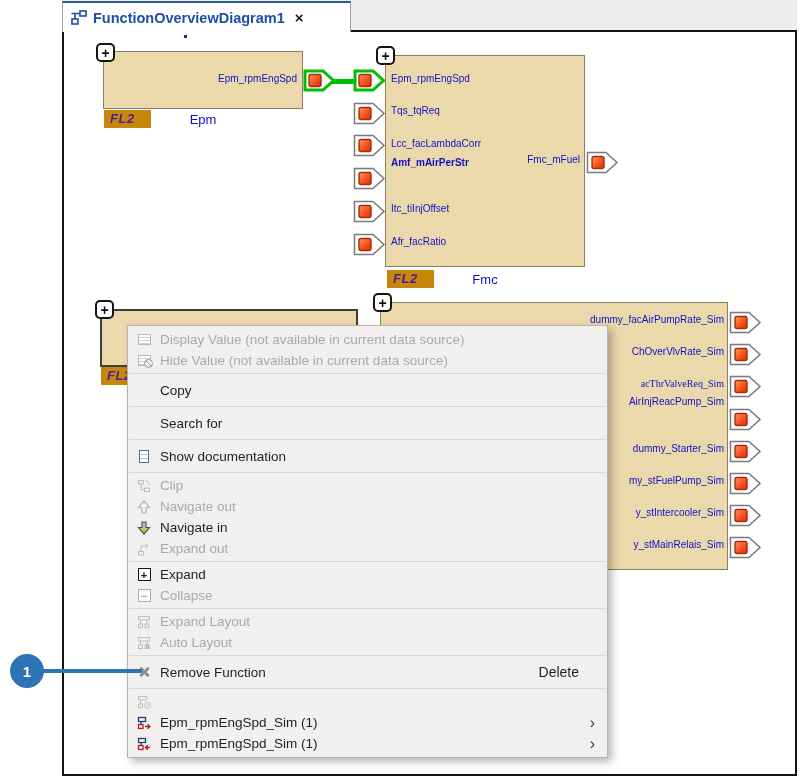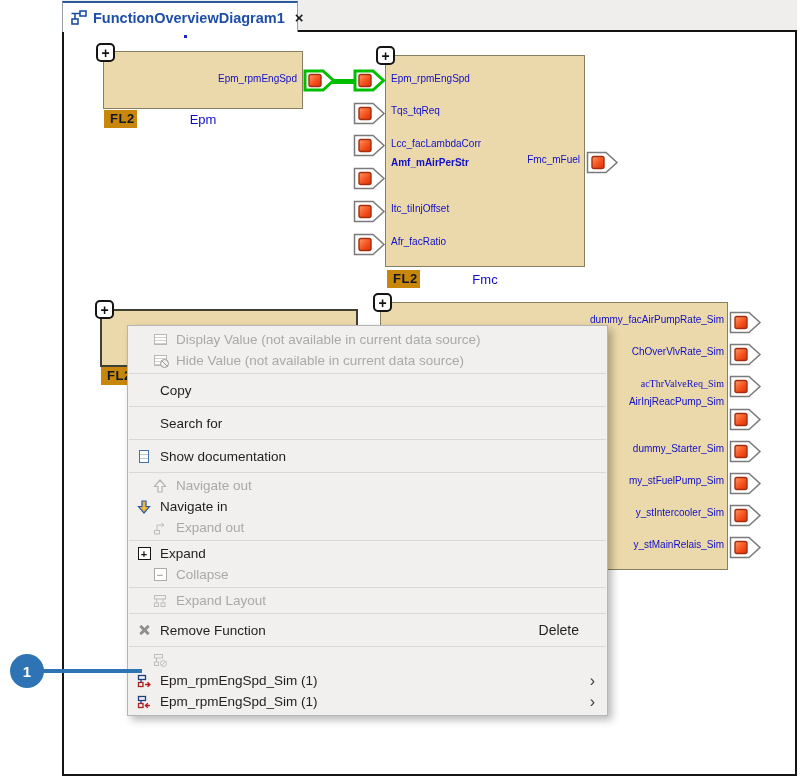--- a/index.html
+++ b/index.html
@@ -4,21 +4,21 @@
 <style>
   html,body{margin:0;padding:0;}
   body{
     width:800px;height:778px;position:relative;overflow:hidden;
     background:#ffffff;font-family:"Liberation Sans",sans-serif;
     -webkit-font-smoothing:antialiased;
   }
   
   .tabstrip{position:absolute;left:62px;top:0;width:735px;height:30px;background:#efeeec;}
   .tab{
-    position:absolute;left:62px;top:1px;height:31px;width:236px;background:#ffffff;
+    position:absolute;left:62px;top:1px;height:31px;width:289px;background:#ffffff;
     border-top:2px solid #2b5aa0;border-left:1px solid #9aa0a6;border-right:1px solid #9aa0a6;
     box-sizing:border-box;display:flex;align-items:center;gap:6px;padding:0 8px;z-index:6;
   }
   .tab-title{font-size:14.5px;font-weight:bold;color:#1d4fa8;white-space:nowrap;}
   .tab-close{font-size:15px;font-weight:bold;color:#1b1b1b;margin-left:4px;cursor:default;}
   
   .canvas{
     position:absolute;left:62px;top:30px;width:735px;height:746px;
     border:2px solid #141414;box-sizing:border-box;background:#fff;
   }
@@ -26,35 +26,35 @@
   .block{position:absolute;background:#ecd9ab;border:1px solid #877f60;box-sizing:border-box;z-index:1;}
   .block.selected{border:2px solid #3f3f35;}
   .plusbtn{
     position:absolute;width:19px;height:19px;background:#fff;border:2px solid #141414;border-radius:5px;
     box-sizing:border-box;display:flex;align-items:center;justify-content:center;
     font-size:14px;font-weight:bold;color:#111;line-height:1;z-index:3;
   }
   .portlabel{position:absolute;font-size:10px;color:#0f0fc8;white-space:nowrap;z-index:2;}
   .blockname{position:absolute;font-size:13px;color:#0f0fc8;text-align:center;z-index:2;}
   .fl-badge{
-    position:absolute;background:#c8860a;color:#0f172a;font-size:13px;font-weight:bold;
-    padding:1px 2px 2px 6px;z-index:1;letter-spacing:.5px;
+    position:absolute;background:#c8860a;color:#4c1d95;font-size:13px;font-weight:bold;
+    padding:1px 16px 2px 6px;z-index:1;letter-spacing:.5px;font-style:italic;
   }
   .port{position:absolute;z-index:2;}
   .conn{position:absolute;background:#00be00;z-index:2;}
   .bluedot{position:absolute;left:184px;top:35px;width:3px;height:3px;background:#2222cc;}
   
   .menu{
     position:absolute;left:127px;top:325px;width:481px;box-sizing:border-box;
     background:#f1f0ef;border:1px solid #b5b5b5;box-shadow:4px 4px 8px rgba(0,0,0,.28);
     padding:3px 0;z-index:10;
   }
   .mi-row{display:flex;align-items:center;height:21px;font-size:13.5px;color:#1f1f1f;}
   .mi-row.pad{height:28px;}
-  .mi-row.disabled{color:#a9a9a9;margin-left:16px;}
+  .mi-row.disabled{color:#a9a9a9;}
   .mi-ico{width:32px;display:flex;align-items:center;justify-content:center;flex:none;}
   .mi-label{flex:1;white-space:nowrap;overflow:hidden;}
   .mi-shortcut{margin-right:28px;font-size:14px;}
   .mi-sub{margin-right:12px;font-size:16px;color:#3c3c3c;line-height:1;}
   .msep{height:1px;background:#d8d8d8;margin:2px 1px;}
   
   .ic-tbl{width:13px;height:11px;border:1px solid #b8b8b8;box-sizing:border-box;position:relative;
     background:repeating-linear-gradient(180deg,#ffffff 0 2px,#cfcfcf 2px 3px);}
   .ic-tbl.no::after{content:"";position:absolute;right:-3px;bottom:-3px;width:7px;height:7px;border:1px solid #9a9a9a;border-radius:50%;
     background:linear-gradient(45deg,transparent 43%,#9a9a9a 43% 57%,transparent 57%),#f1f0ef;}
@@ -243,20 +243,30 @@
   <div class="mi-row pad">
     <span class="mi-ico">
         <span class="ic-doc"></span>
       </span>
     <span class="mi-label">Show documentation</span>
   </div>
   <div class="msep"></div>
   <div class="mi-row disabled">
     <span class="mi-ico">
       <svg width="14" height="14">
+          <rect x="1.5" y="1.5" width="5" height="3.5" fill="none" stroke="#bdbdbd"></rect>
+          <rect x="7.5" y="9" width="5" height="3.5" fill="none" stroke="#bdbdbd"></rect>
+          <path d="M4 5 V10.8 H7.5 M9 1 L13 6" fill="none" stroke="#bdbdbd"></path>
+        </svg>
+    </span>
+    <span class="mi-label">Clip</span>
+  </div>
+  <div class="mi-row disabled">
+    <span class="mi-ico">
+      <svg width="14" height="14">
           <path d="M5 13 h4 V7.5 h3.5 L7 1 L1.5 7.5 H5 Z" fill="#f4f4f3" stroke="#b4b4b4" stroke-width="1.2"></path>
         </svg>
     </span>
     <span class="mi-label">Navigate out</span>
   </div>
   <div class="mi-row">
     <span class="mi-ico">
       <svg width="14" height="14">
           <path d="M5 1 h4 v5.5 h3.5 L7 13 L1.5 6.5 H5 Z" fill="#edba3e" stroke="#2d5a9e" stroke-width="1.2"></path>
         </svg>
@@ -293,20 +303,32 @@
   <div class="mi-row disabled">
     <span class="mi-ico">
       <svg width="14" height="14">
           <rect x="1.5" y="1.5" width="11" height="3.5" fill="none" stroke="#bdbdbd"></rect>
           <rect x="1.5" y="9" width="4" height="3.5" fill="none" stroke="#bdbdbd"></rect>
           <rect x="8" y="9" width="4" height="3.5" fill="none" stroke="#bdbdbd"></rect>
           <path d="M3.5 5 V9 M10 5 V9" stroke="#bdbdbd"></path>
         </svg>
     </span>
     <span class="mi-label">Expand Layout</span>
+  </div>
+  <div class="mi-row disabled">
+    <span class="mi-ico">
+      <svg width="14" height="14">
+          <rect x="1.5" y="1.5" width="11" height="3.5" fill="none" stroke="#bdbdbd"></rect>
+          <rect x="1.5" y="9" width="4" height="3.5" fill="none" stroke="#bdbdbd"></rect>
+          <rect x="8" y="9" width="4" height="3.5" fill="none" stroke="#bdbdbd"></rect>
+          <path d="M3.5 5 V9 M10 5 V9" stroke="#bdbdbd"></path>
+          <text x="8.2" y="13.4" font-size="6.5" fill="#9a9a9a" font-family="Liberation Sans,sans-serif">A</text>
+        </svg>
+    </span>
+    <span class="mi-label">Auto Layout</span>
   </div>
   <div class="msep"></div>
   <div class="mi-row pad">
     <span class="mi-ico">
         <span class="ic-x"></span>
       </span>
     <span class="mi-label">Remove Function</span>
     <span class="mi-shortcut">Delete</span>
   </div>
   <div class="msep"></div>

